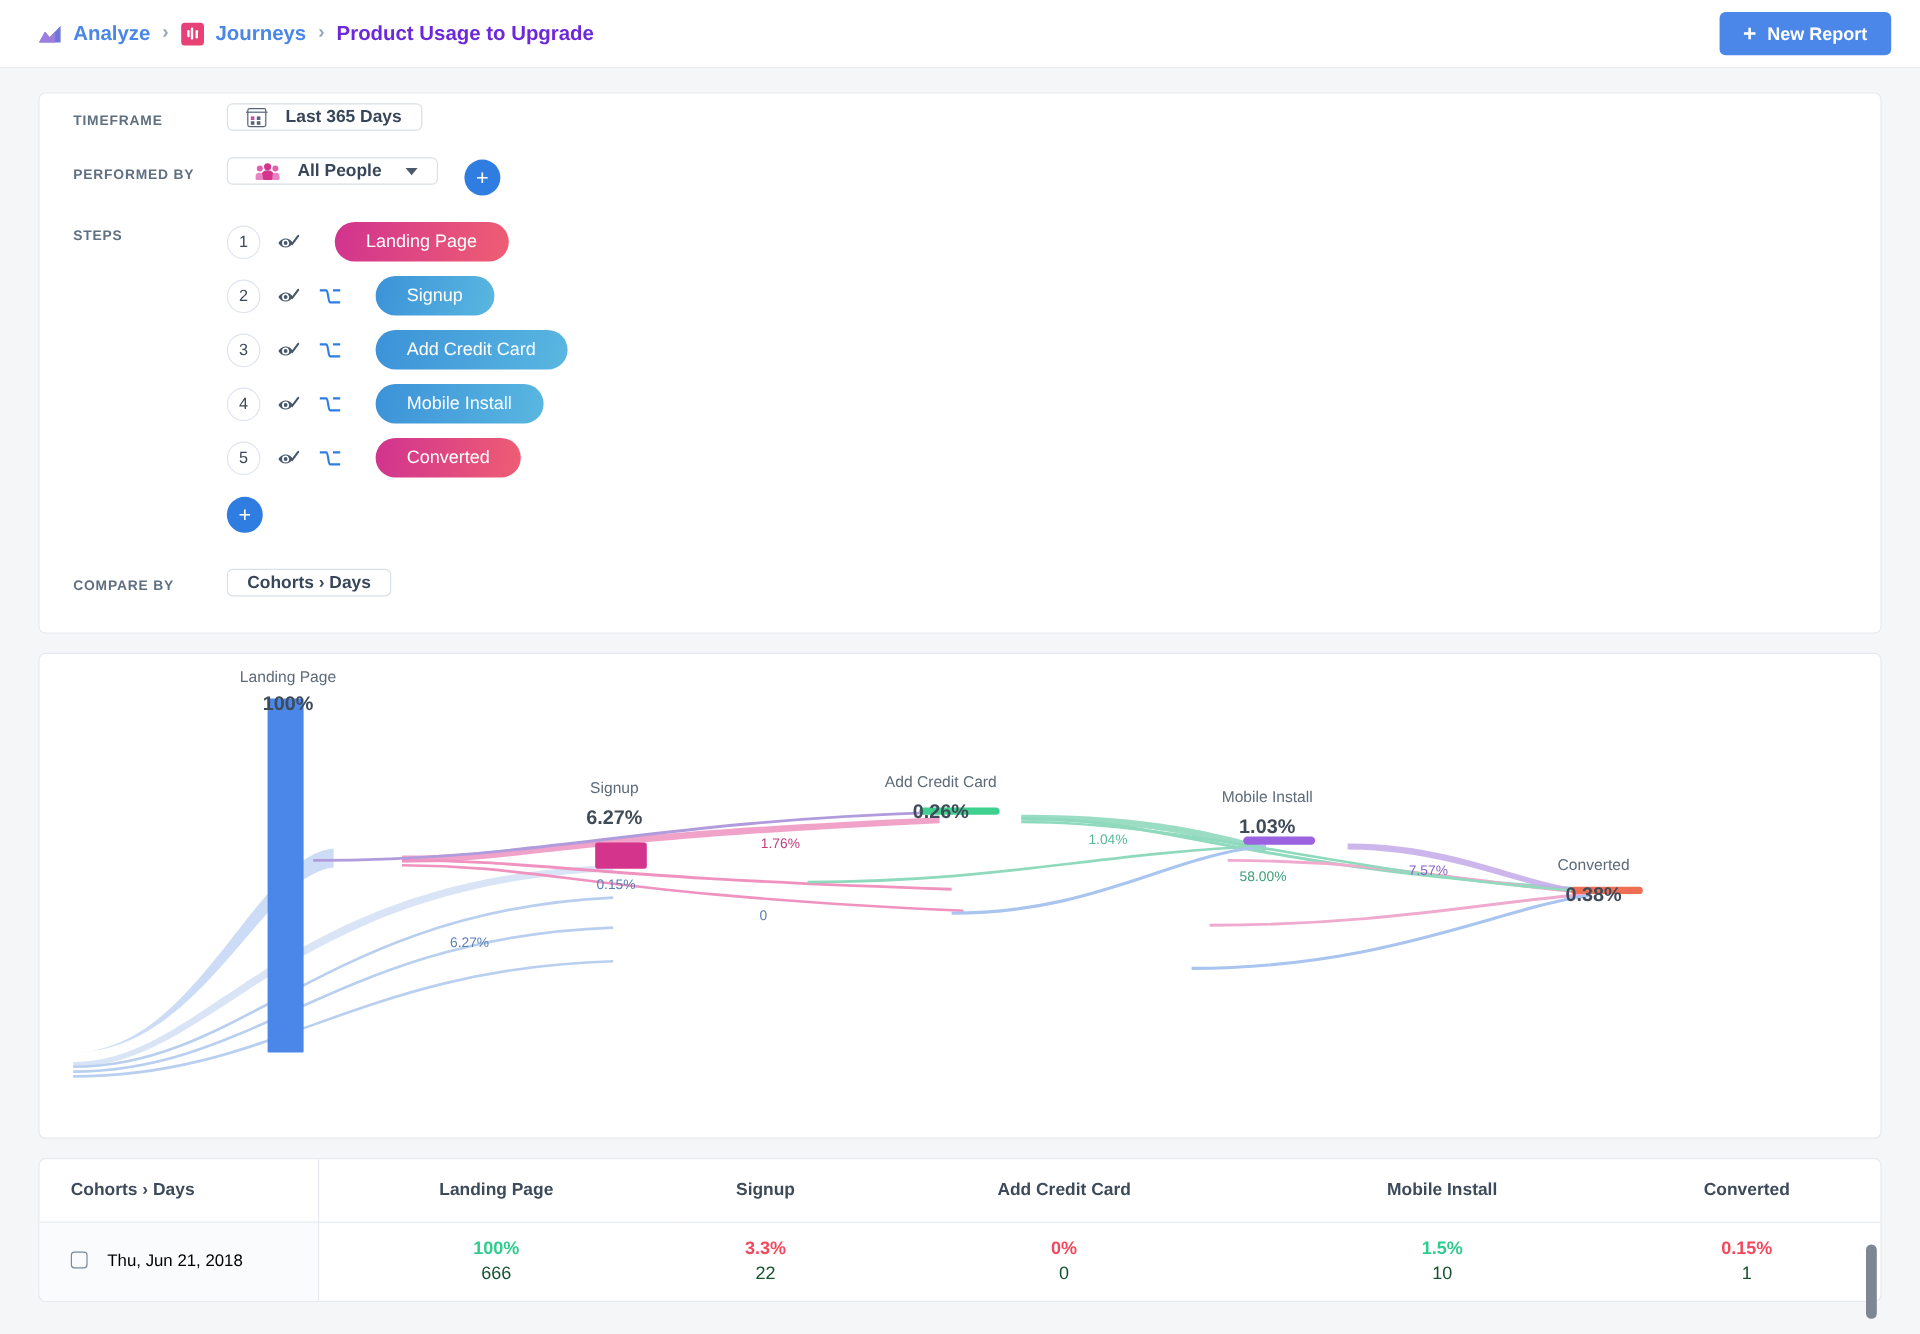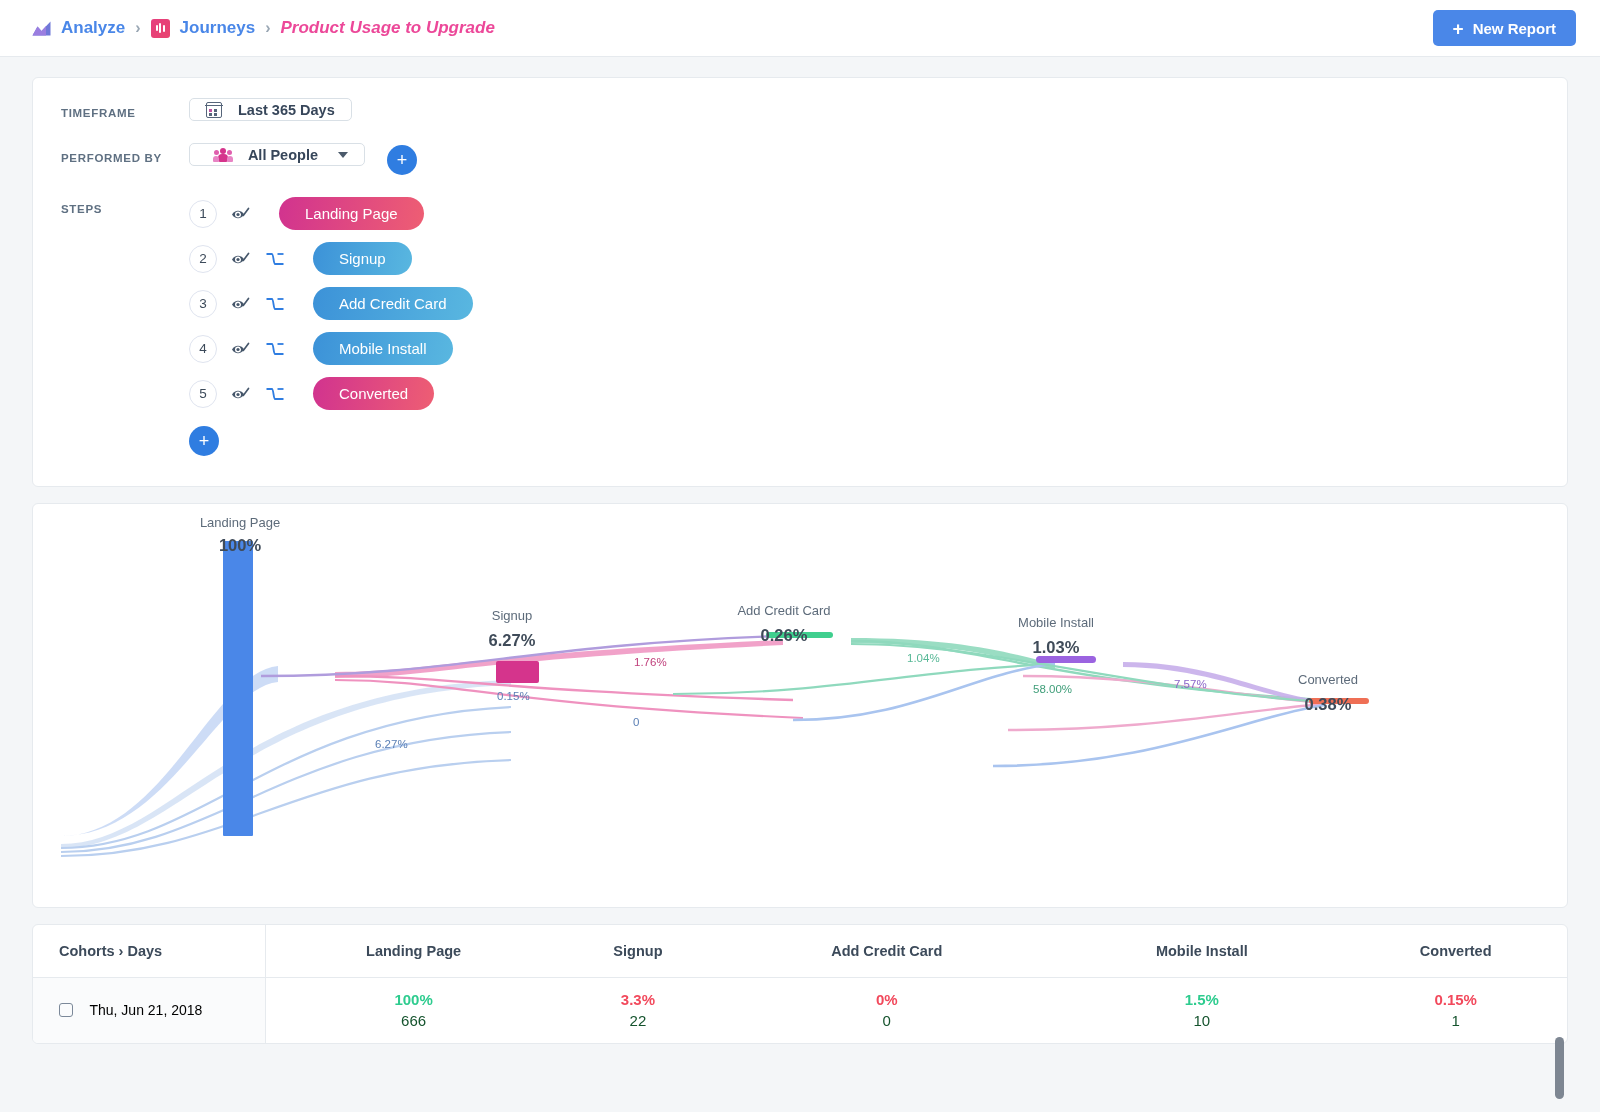--- a/index.html
+++ b/index.html
@@ -15,21 +15,21 @@
   .topbar {
     height: 57px;
     background: #ffffff;
     border-bottom: 1px solid #e6eaee;
     display: flex;
     align-items: center;
     padding: 0 24px 0 32px;
   }
   .crumbs { display: flex; align-items: center; gap: 10px; font-size: 17px; font-weight: bold; }
   .crumb-link { color: #4a87e8; }
-  .crumb-cur  { color: #ec4899; font-style: italic; }
+  .crumb-cur  { color: #6d28d9; }
   .crumb-sep  { color: #9aa7b4; font-size: 16px; font-weight: bold; }
   .ico-analyze { width: 19px; height: 15px; display:inline-block; position:relative; }
   .ico-journeys {
     width: 19px; height: 19px; border-radius: 3px;
     background: linear-gradient(135deg,#e63f7e,#e8446f);
     display: flex; align-items: center; justify-content: center; gap: 1.5px;
   }
   .ico-journeys i { display:block; width:2px; background:#fff; border-radius:1px; }
   .ico-journeys i:nth-child(1){height:6px;}
   .ico-journeys i:nth-child(2){height:10px;}
@@ -53,21 +53,21 @@
 
   
   .card {
     background: #fff;
     border: 1px solid #e6eaee;
     border-radius: 6px;
     margin: 16px 32px 0 32px;
   }
 
   
-  .qb { padding: 20px 0 30px 0; margin-top: 20px; }
+  .qb { padding: 8px 0 30px 0; margin-top: 20px; }
   .row { display: flex; align-items: flex-start; padding: 0 0 0 28px; }
   .row + .row { margin-top: 22px; }
   .lbl {
     width: 128px;
     padding-top: 9px;
     font-size: 11.5px;
     font-weight: bold;
     letter-spacing: .06em;
     color: #5f7082;
     text-transform: uppercase;
@@ -331,20 +331,26 @@
         </div>
 
         <div class="step" style="margin-top:4px;">
           <button class="fab">
             <span>+</span>
           </button>
         </div>
       </div>
     </div>
 
+    <div class="row" style="margin-top:30px;">
+      <div class="lbl">COMPARE BY</div>
+      <button class="pill-btn">
+        <span>Cohorts › Days</span>
+      </button>
+    </div>
   </div>
 
   <div class="card chart-card">
     <svg class="sankey-svg" width="1534" height="403" viewBox="0 0 1534 403">
 
       <path d="M28,332 C130,332 180,168 245,162 L245,178 C185,184 135,332 28,332 Z" fill="#c4d6f4" opacity="0.85"></path>
       <path d="M28,340 C140,340 200,185 478,176 L478,181 C205,192 145,344 28,344 Z" fill="#b9cfef" opacity="0.55"></path>
 
       <path d="M28,344 C170,344 240,214 478,203" fill="none" stroke="#b9cfef" stroke-width="2.2"></path>
       <path d="M28,348 C180,348 250,236 478,228" fill="none" stroke="#b9cfef" stroke-width="2.2"></path>

